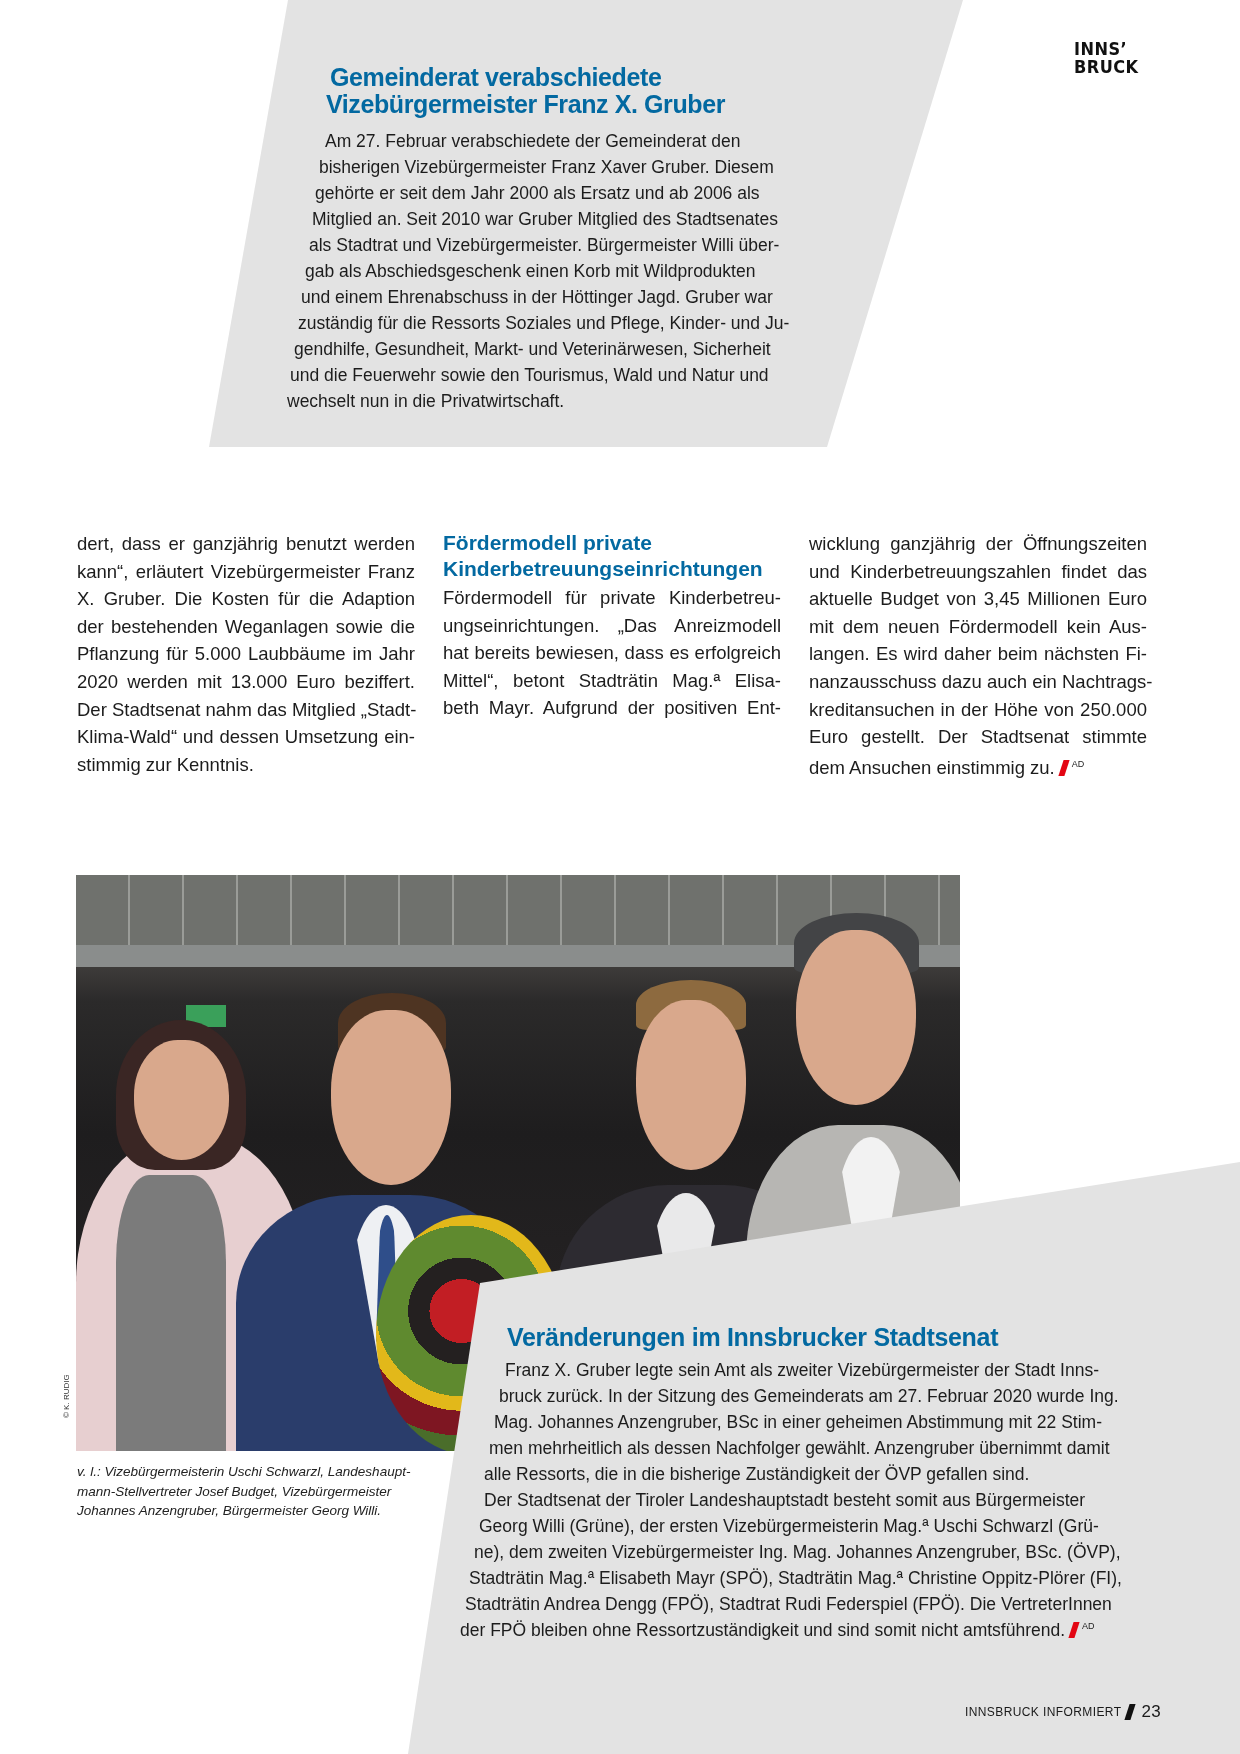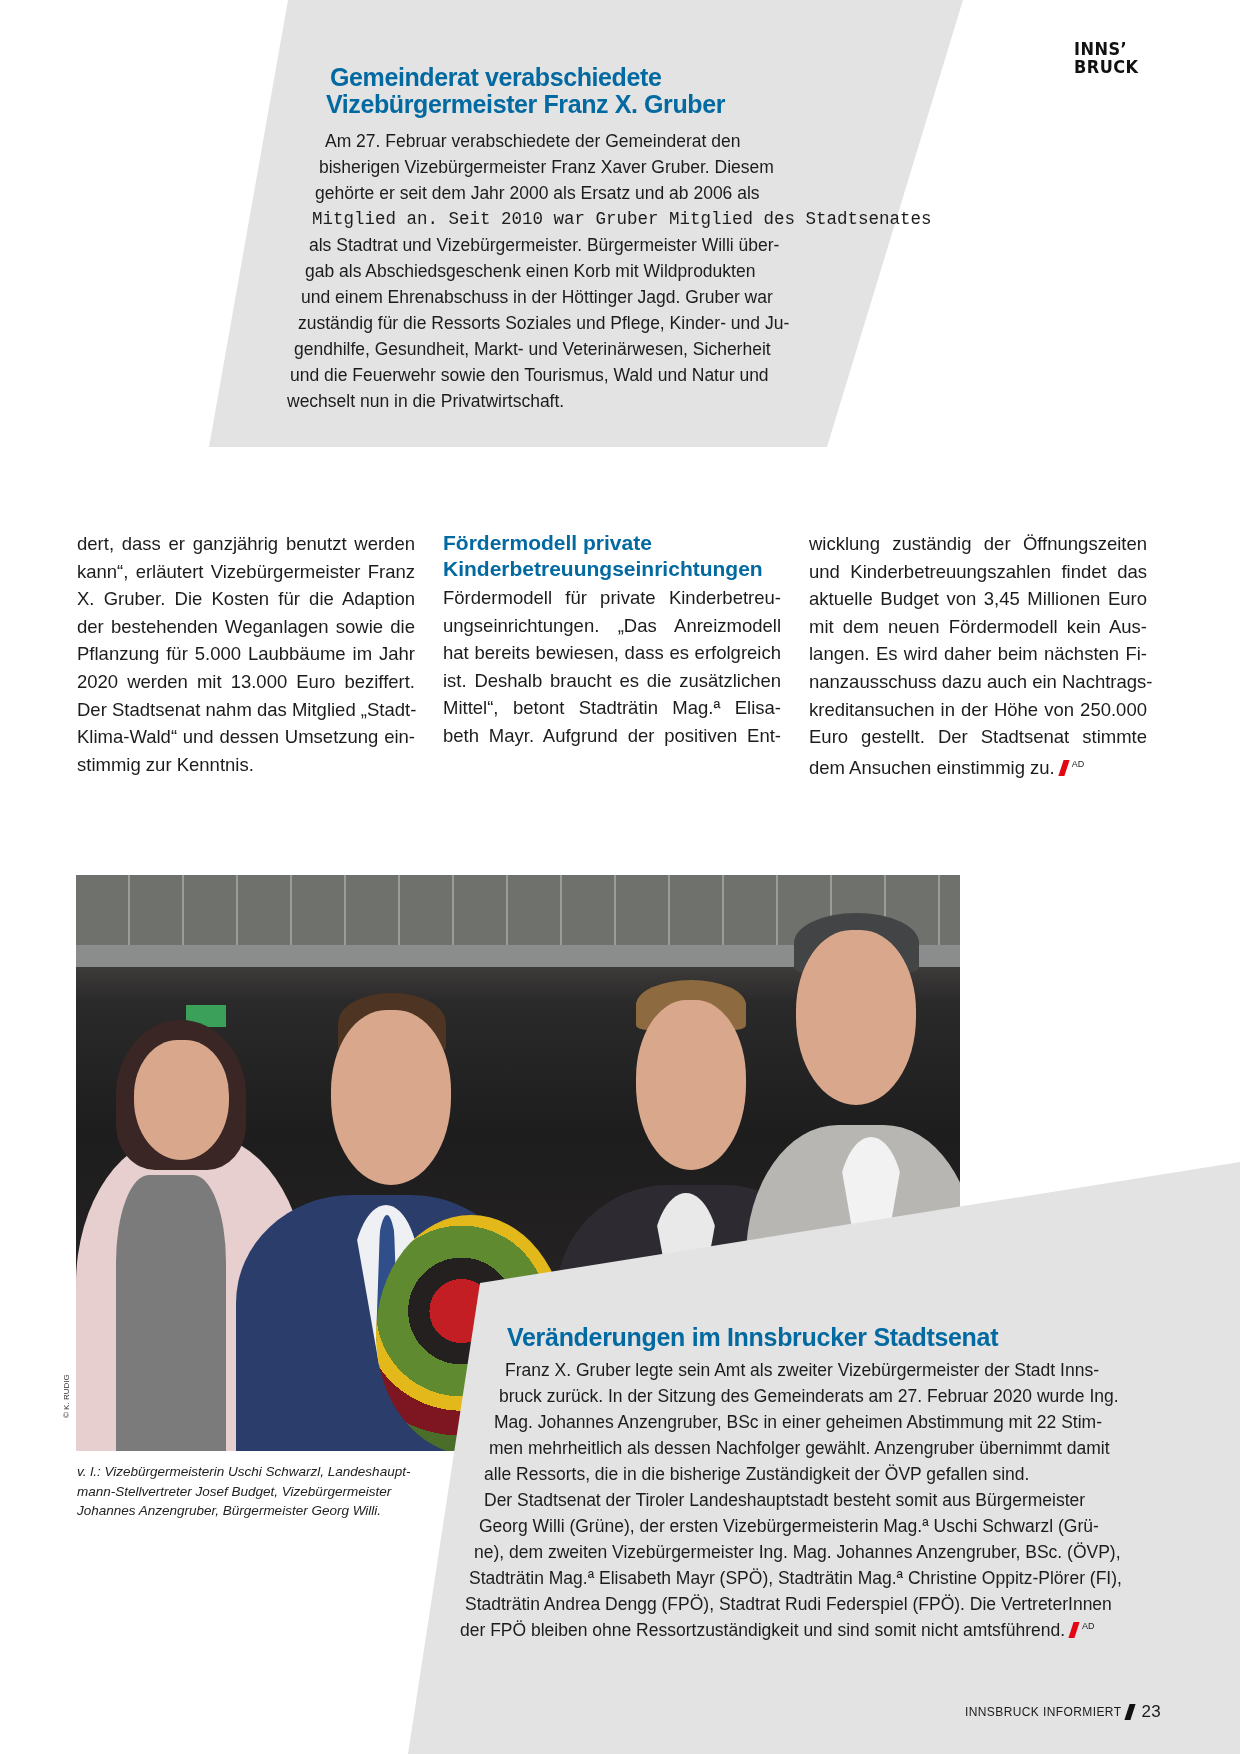--- a/index.html
+++ b/index.html
@@ -132,21 +132,21 @@
 
 <div id="top-title" class="hl">
   <div class="l" style="left:330px;top:0;">Gemeinderat verabschiedete</div>
   <div class="l" style="left:326px;top:27px;">Vizebürgermeister Franz X. Gruber</div>
 </div>
 
 <div id="top-body">
   <div class="line" style="left:325px;top:131px;">Am 27. Februar verabschiedete der Gemeinderat den</div>
   <div class="line" style="left:319px;top:157px;">bisherigen Vizebürgermeister Franz Xaver Gruber. Diesem</div>
   <div class="line" style="left:315px;top:183px;">gehörte er seit dem Jahr 2000 als Ersatz und ab 2006 als</div>
-  <div class="line" style="left:312px;top:209px;font-family:Liberation Mono, monospace;">Mitglied an. Seit 2010 war Gruber Mitglied des Stadtsenates</div>
+  <div class="line" style="left:312px;top:209px;">Mitglied an. Seit 2010 war Gruber Mitglied des Stadtsenates</div>
   <div class="line" style="left:309px;top:235px;">als Stadtrat und Vizebürgermeister. Bürgermeister Willi über-</div>
   <div class="line" style="left:305px;top:261px;">gab als Abschiedsgeschenk einen Korb mit Wildprodukten</div>
   <div class="line" style="left:301px;top:287px;">und einem Ehrenabschuss in der Höttinger Jagd. Gruber war</div>
   <div class="line" style="left:298px;top:313px;">zuständig für die Ressorts Soziales und Pflege, Kinder- und Ju-</div>
   <div class="line" style="left:294px;top:339px;">gendhilfe, Gesundheit, Markt- und Veterinärwesen, Sicherheit</div>
   <div class="line" style="left:290px;top:365px;">und die Feuerwehr sowie den Tourismus, Wald und Natur und</div>
   <div class="line" style="left:287px;top:391px;">wechselt nun in die Privatwirtschaft.</div>
 </div>
 
 <div id="col1" class="col">
@@ -160,27 +160,26 @@
   <span class="jl">Klima-Wald“ und dessen Umsetzung ein-</span>
   <span class="last">stimmig zur Kenntnis.</span>
 </div>
 
 <div id="col2" class="col">
   <span class="hl">Fördermodell private</span>
   <span class="hl" style="margin-bottom:2px;">Kinderbetreuungseinrichtungen</span>
   <span class="jl">Fördermodell für private Kinderbetreu-</span>
   <span class="jl">ungseinrichtungen. „Das Anreizmodell</span>
   <span class="jl">hat bereits bewiesen, dass es erfolgreich</span>
-  <span class="jl">ist. Deshalb braucht es die zusätzlichen</span>
   <span class="jl">Mittel“, betont Stadträtin Mag.ª Elisa-</span>
   <span class="jl">beth Mayr. Aufgrund der positiven Ent-</span>
 </div>
 
 <div id="col3" class="col">
-  <span class="jl">wicklung zuständig der Öffnungszeiten</span>
+  <span class="jl">wicklung ganzjährig der Öffnungszeiten</span>
   <span class="jl">und Kinderbetreuungszahlen findet das</span>
   <span class="jl">aktuelle Budget von 3,45 Millionen Euro</span>
   <span class="jl">mit dem neuen Fördermodell kein Aus-</span>
   <span class="jl">langen. Es wird daher beim nächsten Fi-</span>
   <span class="jl">nanzausschuss dazu auch ein Nachtrags-</span>
   <span class="jl">kreditansuchen in der Höhe von 250.000</span>
   <span class="jl">Euro gestellt. Der Stadtsenat stimmte</span>
   <span class="last"><span>dem Ansuchen einstimmig zu.</span><span class="end-mark"></span><span class="initials">AD</span></span>
 </div>
 

